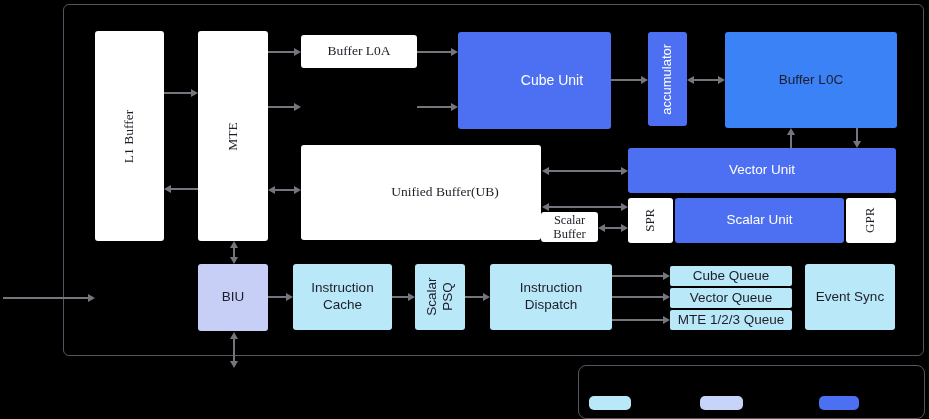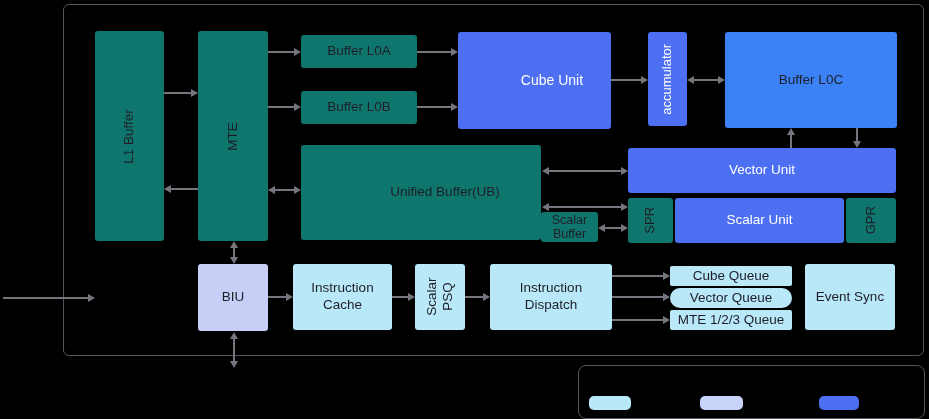--- a/index.html
+++ b/index.html
@@ -10,21 +10,21 @@
   .frame {
     position:absolute; border:1.6px solid #55555f; border-radius:6px;
     background:transparent;
   }
   .node {
     position:absolute; border-radius:3px;
     display:flex; align-items:center; justify-content:center;
     text-align:center; font-size:13.5px; color:#1e1e28; line-height:1.25;
     box-sizing:border-box;
   }
-  .peri { background:#0f766e; }
+  .peri { background:#ffffff;font-family:Liberation Serif, serif; }
   .peri2 { background:#3b82f6; }
   .lav  { background:#c7cff7; }
   .cyan { background:#b9e8f9; }
   .blue { background:#4d6ff1; color:#ffffff; }
   .vtext { transform:rotate(-90deg); white-space:nowrap; }
   .vwrap { transform:rotate(-90deg); width:58px; text-align:center; line-height:1.15; }
   .small { font-size:12.5px; line-height:1.12; }
   .big { font-size:14px;padding-left:35px; }
   
   .ln { position:absolute; background:#75757d; }
@@ -55,23 +55,20 @@
   </div>
 
   <div class="node peri" style="left:198px; top:31px; width:70px; height:210px;">
     <span class="vtext">MTE</span>
   </div>
 
   <div class="node peri" style="left:301px; top:35px; width:116px; height:33px;">
     <span>Buffer L0A</span>
   </div>
 
-  <div class="node peri" style="left:301px; top:91px; width:116px; height:33px;">
-    <span>Buffer L0B</span>
-  </div>
 
   <div class="node blue big" style="left:458px; top:32px; width:153px; height:97px;">
     <span>Cube Unit</span>
   </div>
 
   <div class="node blue small" style="left:648px; top:32px; width:39px; height:94px;">
     <span class="vtext" style="font-size:13px;">accumulator</span>
   </div>
 
   <div class="node peri2" style="left:725px; top:32px; width:172px; height:96px;">
@@ -116,21 +113,21 @@
   </div>
 
   <div class="node cyan" style="left:490px; top:264px; width:122px; height:66px; padding:0 18px;">
     <span>Instruction Dispatch</span>
   </div>
 
   <div class="node cyan" style="left:670px; top:266px; width:122px; height:20px; border-radius:2px;">
     <span>Cube Queue</span>
   </div>
 
-  <div class="node cyan" style="left:670px; top:288px; width:122px; height:20px; border-radius:10px;">
+  <div class="node cyan" style="left:670px; top:288px; width:122px; height:20px; border-radius:2px;">
     <span>Vector Queue</span>
   </div>
 
   <div class="node cyan" style="left:670px; top:310px; width:122px; height:20px; border-radius:2px;">
     <span>MTE 1/2/3 Queue</span>
   </div>
 
   <div class="node cyan" style="left:805px; top:264px; width:90px; height:66px;">
     <span>Event Sync</span>
   </div>

